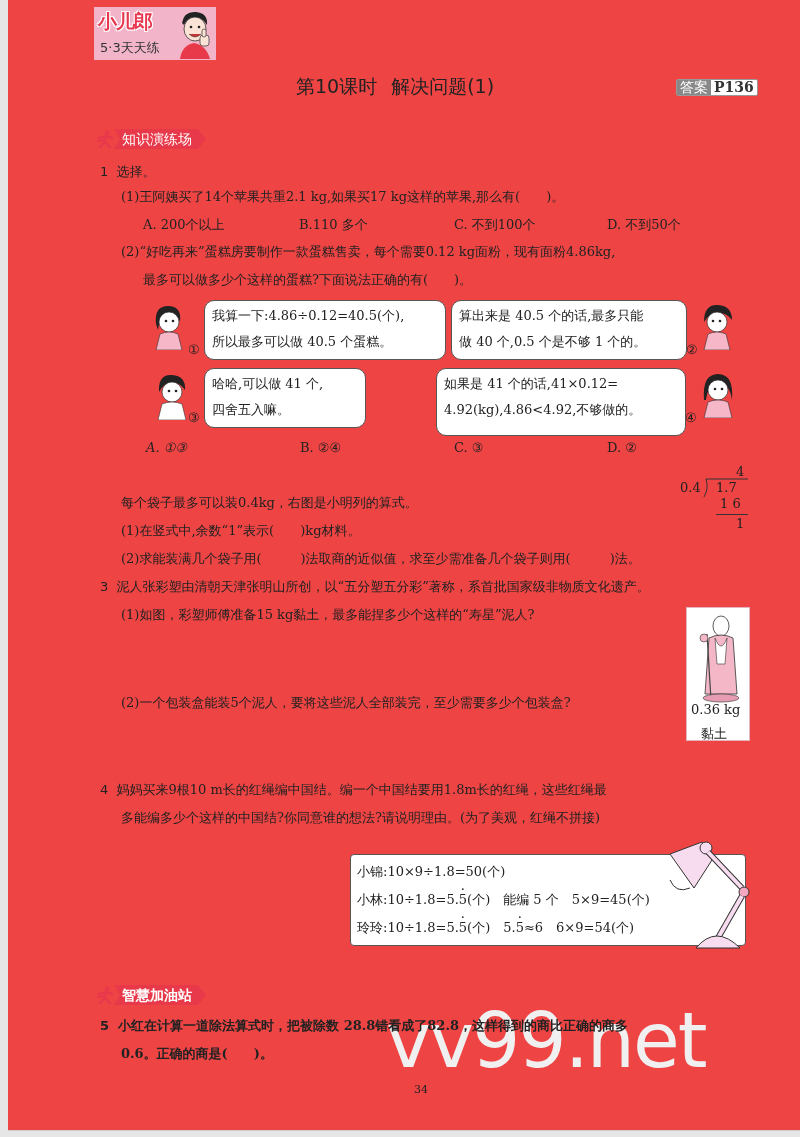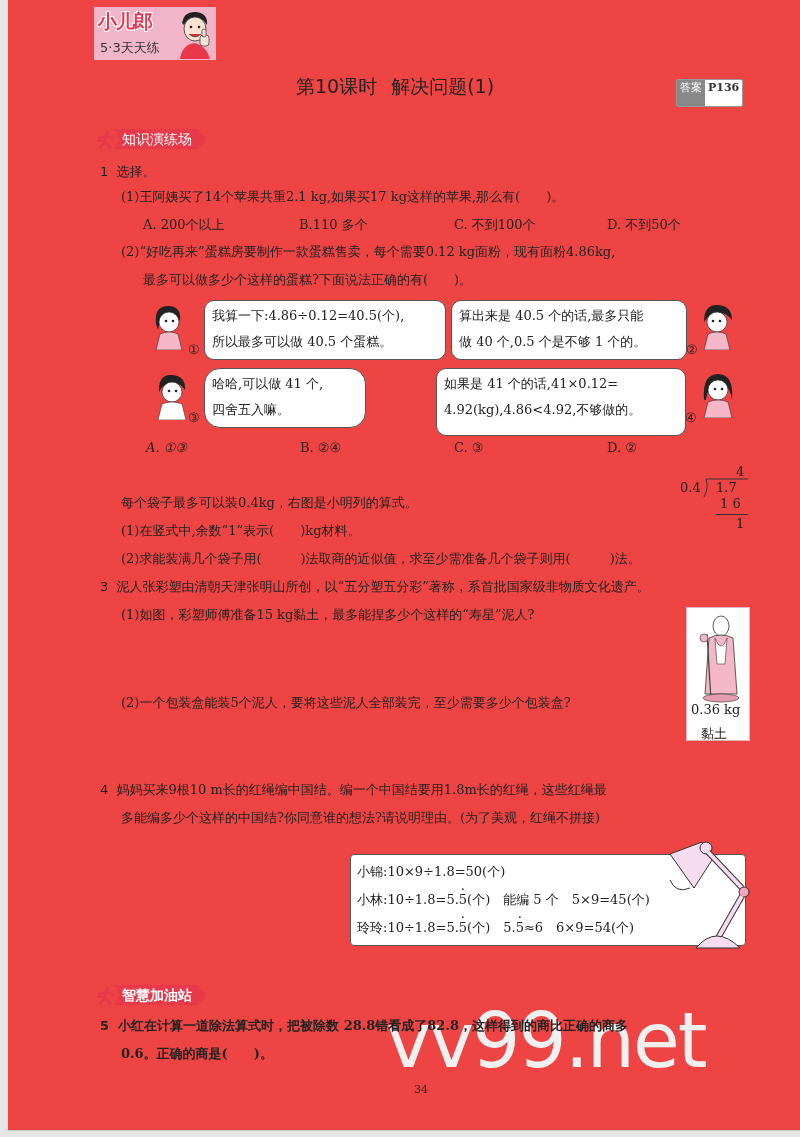--- a/index.html
+++ b/index.html
@@ -5,21 +5,21 @@
   * { box-sizing: border-box; margin: 0; padding: 0; }
   html, body { width: 800px; height: 1137px; background: #e6e6e6; overflow: hidden; }
   body { font-family: "DejaVu Serif", "Liberation Serif", serif; color: #222; position: relative; }
   .page { position: absolute; left: 8px; top: 0; width: 796px; height: 1131px; background: #ef4444; border-right: 1px solid #ddd; border-bottom: 1px solid #ccc; }
   .logo { position: absolute; left: 86px; top: 7px; width: 122px; height: 53px; background: #f2b4c8; }
   .logo .brand { position: absolute; left: 4px; top: 2px; font-family: "DejaVu Sans", sans-serif; font-weight: bold; font-size: 19px; color: #e8384f; letter-spacing: -1px; text-shadow: 1px 1px 0 #fff, -1px -1px 0 #fff, 1px -1px 0 #fff, -1px 1px 0 #fff; }
   .logo .series { position: absolute; left: 6px; top: 32px; font-family: "DejaVu Sans", sans-serif; font-weight: normal; font-size: 13px; color: #333; }
   .logo .boy { position: absolute; right: 2px; top: 2px; width: 40px; height: 50px; }
   .title { position: absolute; left: 288px; top: 74px; font-family: "DejaVu Sans", sans-serif; font-size: 19px; color: #222; }
   .title .gap { display: inline-block; width: 14px; }
-  .answer-tag { position: absolute; left: 668px; top: 79px; height: 28px; display: flex; font-size: 11px; border: 1px solid #999; border-radius: 2px; overflow: hidden; }
+  .answer-tag { position: absolute; left: 668px; top: 79px; height: 17px; display: flex; font-size: 14px; border: 1px solid #999; border-radius: 2px; overflow: hidden; }
   .answer-tag .a { background: #888; color: #fff; padding: 0 3px; line-height: 15px; font-family: "DejaVu Sans", sans-serif; }
   .answer-tag .p { background: #fff; color: #333; padding: 0 3px; line-height: 15px; font-weight: bold; }
   .section-tag { position: absolute; height: 22px; display: flex; align-items: center; }
   .section-tag .runner { width: 20px; height: 20px; }
   .section-tag .label { background: #e8394a; color: #fff; font-family: "DejaVu Sans", sans-serif; font-size: 14px; height: 20px; line-height: 20px; padding: 0 6px 0 8px; position: relative; margin-left: -2px; clip-path: polygon(6px 0, 100% 0, calc(100% + 0px) 0, 100% 0, 100% 100%, 0 100%, 6px 50%, 0 0); }
   .section-tag .arrow { width: 0; height: 0; border-top: 10px solid transparent; border-bottom: 10px solid transparent; border-left: 8px solid #e8394a; }
   .line { position: absolute; font-size: 13px; white-space: nowrap; line-height: 18px; color: #222; }
   .qnum { font-family: "DejaVu Sans", sans-serif; }
   .opt { position: absolute; font-size: 13px; white-space: nowrap; }
   .bubble { position: absolute; border: 1.5px solid #555; border-radius: 10px; background: #fff; font-size: 13px; line-height: 26px; padding: 2px 7px; white-space: nowrap; }
@@ -115,21 +115,21 @@
   </svg>
 
   <svg class="kid" style="left:146px; top:372px;" viewBox="0 0 36 48">
     <path d="M5 20 Q4 2 18 3 Q32 4 31 18 Q26 10 18 11 Q10 10 5 20 Z" fill="#222"></path>
     <ellipse cx="18" cy="20" rx="10" ry="10" fill="#fff" stroke="#333" stroke-width="0.7"></ellipse>
     <circle cx="15" cy="19" r="1.3" fill="#222"></circle>
       <circle cx="22" cy="19" r="1.3" fill="#222"></circle>
     <path d="M4 48 L8 32 Q18 28 28 32 L32 48 Z" fill="#fff" stroke="#333" stroke-width="0.6"></path>
   </svg>
   <div class="circ" style="left:180px; top:410px;">③</div>
-  <div class="bubble" style="left:196px; top:368px; width:162px; height:60px;border-radius:16px;">
+  <div class="bubble" style="left:196px; top:368px; width:162px; height:60px;">
     <div>哈哈,可以做 41 个,</div>
     <div>四舍五入嘛。</div>
   </div>
 
   <div class="bubble" style="left:428px; top:368px; width:250px; height:68px;">
     <div>如果是 41 个的话,41×0.12=</div>
     <div>4.92(kg),4.86&lt;4.92,不够做的。</div>
   </div>
   <div class="circ" style="left:677px; top:410px;">④</div>
   <svg class="kid" style="left:692px; top:370px;" viewBox="0 0 36 48">

